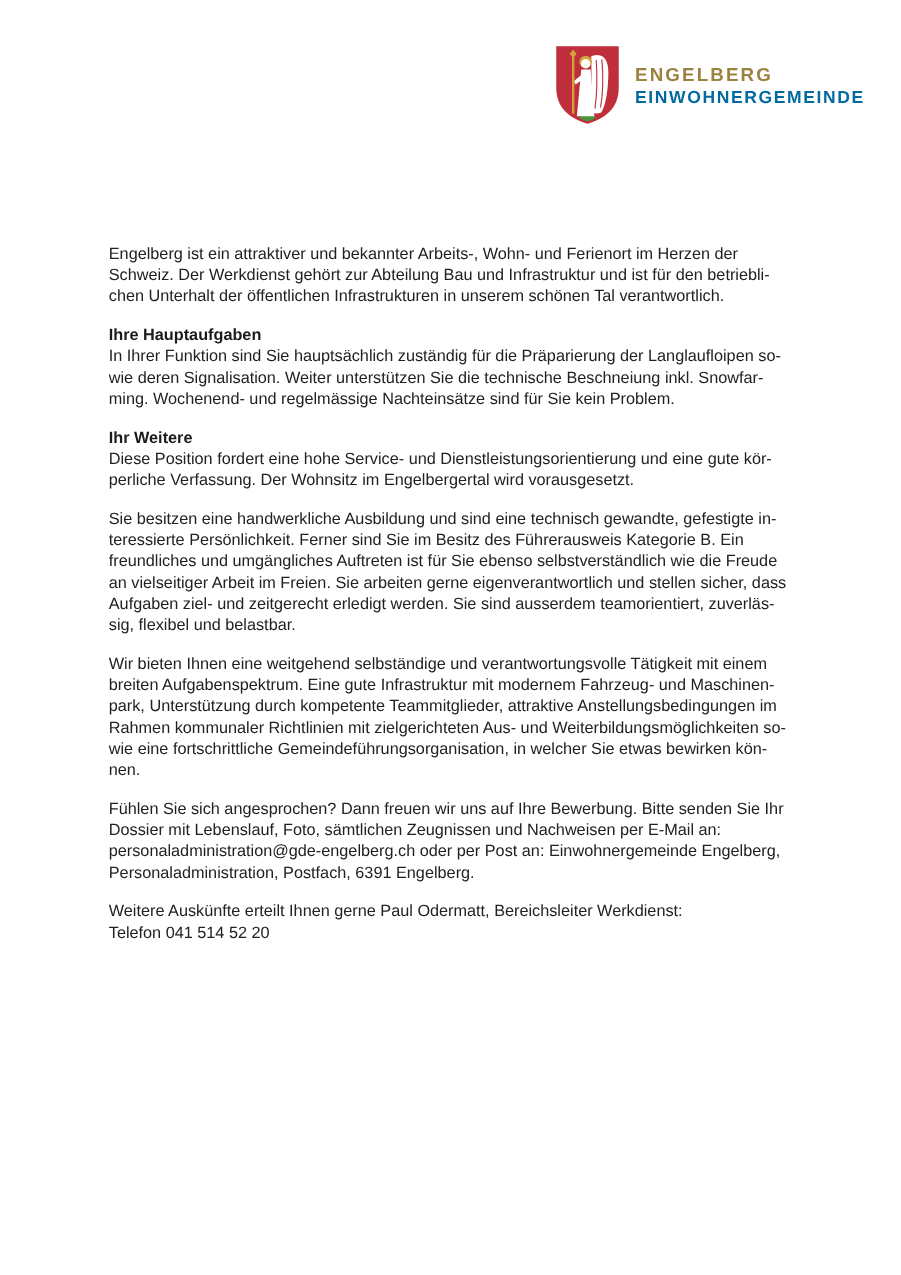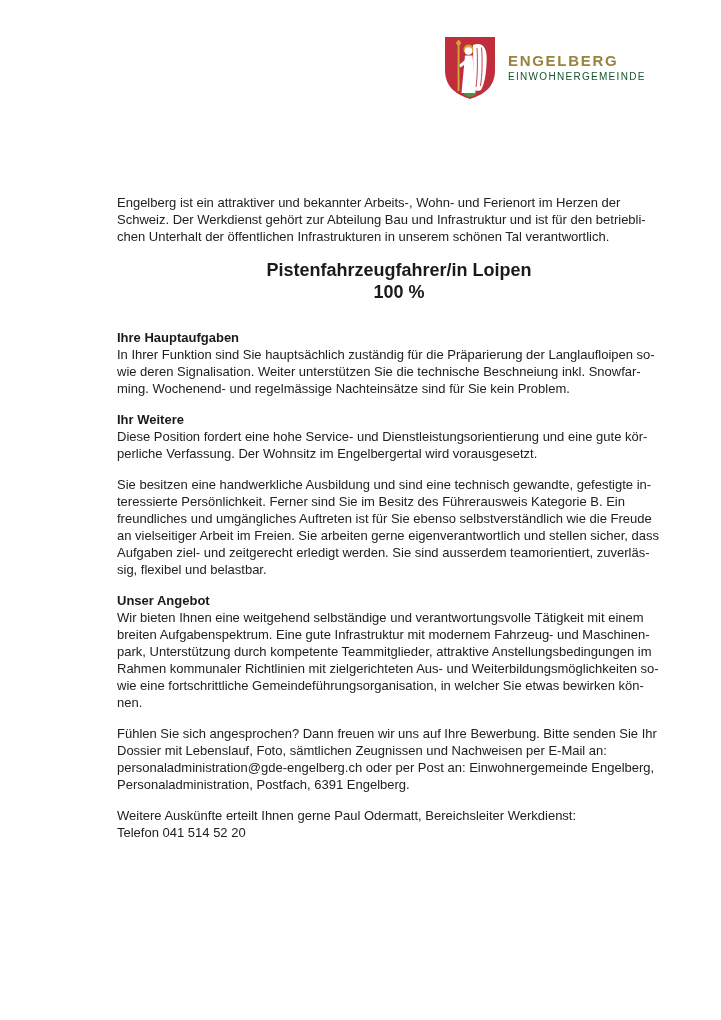--- a/index.html
+++ b/index.html
@@ -28,33 +28,33 @@
   .wordmark { padding-top: 16px; }
   .wm-title {
     font-size: 15px;
     font-weight: bold;
     letter-spacing: 1.7px;
     line-height: 17px;
     color: #9a833e;
     white-space: pre;
   }
   .wm-sub {
-    font-size: 10px;
-    font-weight: normal;
+    font-size: 14px;
+    font-weight: bold;
     letter-spacing: 1.3px;
     line-height: 16px;
-    color: #14532d;
+    color: #0369a1;
     white-space: pre;
   }
 
   
   .content {
     position: absolute;
     top: 194px;
-    left: 117px;
+    left: 87px;
     width: 564px;
   }
   .content p {
     margin: 0 0 14px 0;
     white-space: pre;
   }
   .job-title {
     font-size: 18px;
     line-height: 22px;
     font-weight: bold;
@@ -104,39 +104,36 @@
       <div class="wm-sub">EINWOHNERGEMEINDE</div>
     </div>
   </header>
 
   <main class="content">
 
     <p>Engelberg ist ein attraktiver und bekannter Arbeits-, Wohn- und Ferienort im Herzen der
 Schweiz. Der Werkdienst gehört zur Abteilung Bau und Infrastruktur und ist für den betriebli-
 chen Unterhalt der öffentlichen Infrastrukturen in unserem schönen Tal verantwortlich.</p>
 
-    <h1 class="job-title">Pistenfahrzeugfahrer/in Loipen
-100 %</h1>
 
     <h2 class="section-heading">Ihre Hauptaufgaben</h2>
     <p>In Ihrer Funktion sind Sie hauptsächlich zuständig für die Präparierung der Langlaufloipen so-
 wie deren Signalisation. Weiter unterstützen Sie die technische Beschneiung inkl. Snowfar-
 ming. Wochenend- und regelmässige Nachteinsätze sind für Sie kein Problem.</p>
 
     <h2 class="section-heading">Ihr Weitere</h2>
     <p>Diese Position fordert eine hohe Service- und Dienstleistungsorientierung und eine gute kör-
 perliche Verfassung. Der Wohnsitz im Engelbergertal wird vorausgesetzt.</p>
     <p>Sie besitzen eine handwerkliche Ausbildung und sind eine technisch gewandte, gefestigte in-
 teressierte Persönlichkeit. Ferner sind Sie im Besitz des Führerausweis Kategorie B. Ein
 freundliches und umgängliches Auftreten ist für Sie ebenso selbstverständlich wie die Freude
 an vielseitiger Arbeit im Freien. Sie arbeiten gerne eigenverantwortlich und stellen sicher, dass
 Aufgaben ziel- und zeitgerecht erledigt werden. Sie sind ausserdem teamorientiert, zuverläs-
 sig, flexibel und belastbar.</p>
 
-    <h2 class="section-heading">Unser Angebot</h2>
     <p>Wir bieten Ihnen eine weitgehend selbständige und verantwortungsvolle Tätigkeit mit einem
 breiten Aufgabenspektrum. Eine gute Infrastruktur mit modernem Fahrzeug- und Maschinen-
 park, Unterstützung durch kompetente Teammitglieder, attraktive Anstellungsbedingungen im
 Rahmen kommunaler Richtlinien mit zielgerichteten Aus- und Weiterbildungsmöglichkeiten so-
 wie eine fortschrittliche Gemeindeführungsorganisation, in welcher Sie etwas bewirken kön-
 nen.</p>
 
     <p>Fühlen Sie sich angesprochen? Dann freuen wir uns auf Ihre Bewerbung. Bitte senden Sie Ihr
 Dossier mit Lebenslauf, Foto, sämtlichen Zeugnissen und Nachweisen per E-Mail an:
 personaladministration@gde-engelberg.ch oder per Post an: Einwohnergemeinde Engelberg,

